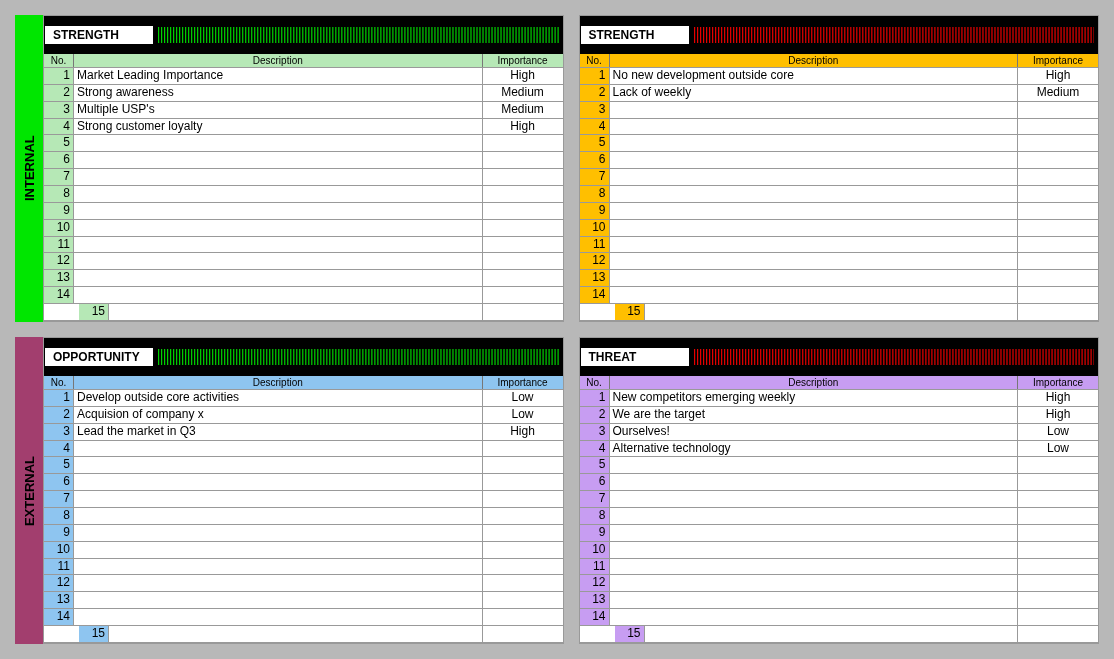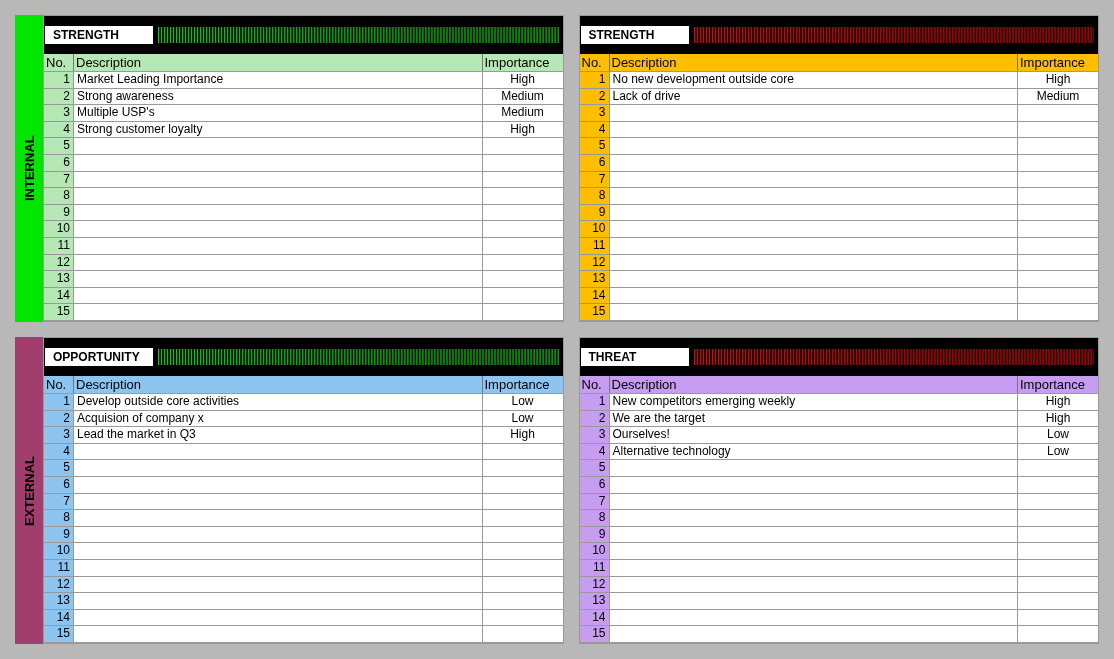--- a/index.html
+++ b/index.html
@@ -65,33 +65,34 @@
     flex: 1;
     height: 16px;
     margin: 0 4px;
     position: relative;
     overflow: hidden;
   }
   .q-title-bar svg { width: 100%; height: 100%; display: block; }
   .q-header {
     display: grid;
     grid-template-columns: 30px 1fr 80px;
-    font-size: 13px;
+    text-align: center;
+    font-size: 10px;
   }
   .q-header div { border-right: 1px solid #777; padding: 1px 2px; }
   .q-header div:last-child { border-right: none; border-radius: 7px; }
   .q-body { flex: 1; display: flex; flex-direction: column; }
   .q-row {
     display: grid;
     grid-template-columns: 30px 1fr 80px;
     border-top: 1px solid #999;
     font-size: 12px;
     flex: 1;
   }
-  .q-row:last-child { border-bottom: 1px solid #999; }
+  .q-row:last-child { border-bottom: 1px solid #999; padding-left: 35px; }
   .q-row .no {
     text-align: right;
     padding: 0 3px;
     border-right: 1px solid #999;
   }
   .q-row .desc {
     padding: 0 3px;
     border-right: 1px solid #999;
     white-space: nowrap;
     overflow: hidden;
@@ -495,21 +496,21 @@
         <div>Importance</div>
       </div>
       <div class="q-body">
           <div class="q-row">
       <div class="no">1</div>
       <div class="desc">No new development outside core</div>
       <div class="imp">High</div>
     </div>
           <div class="q-row">
       <div class="no">2</div>
-      <div class="desc">Lack of drive</div>
+      <div class="desc">Lack of weekly</div>
       <div class="imp">Medium</div>
     </div>
           <div class="q-row">
       <div class="no">3</div>
       <div class="desc"></div>
       <div class="imp"></div>
     </div>
           <div class="q-row">
       <div class="no">4</div>
       <div class="desc"></div>

